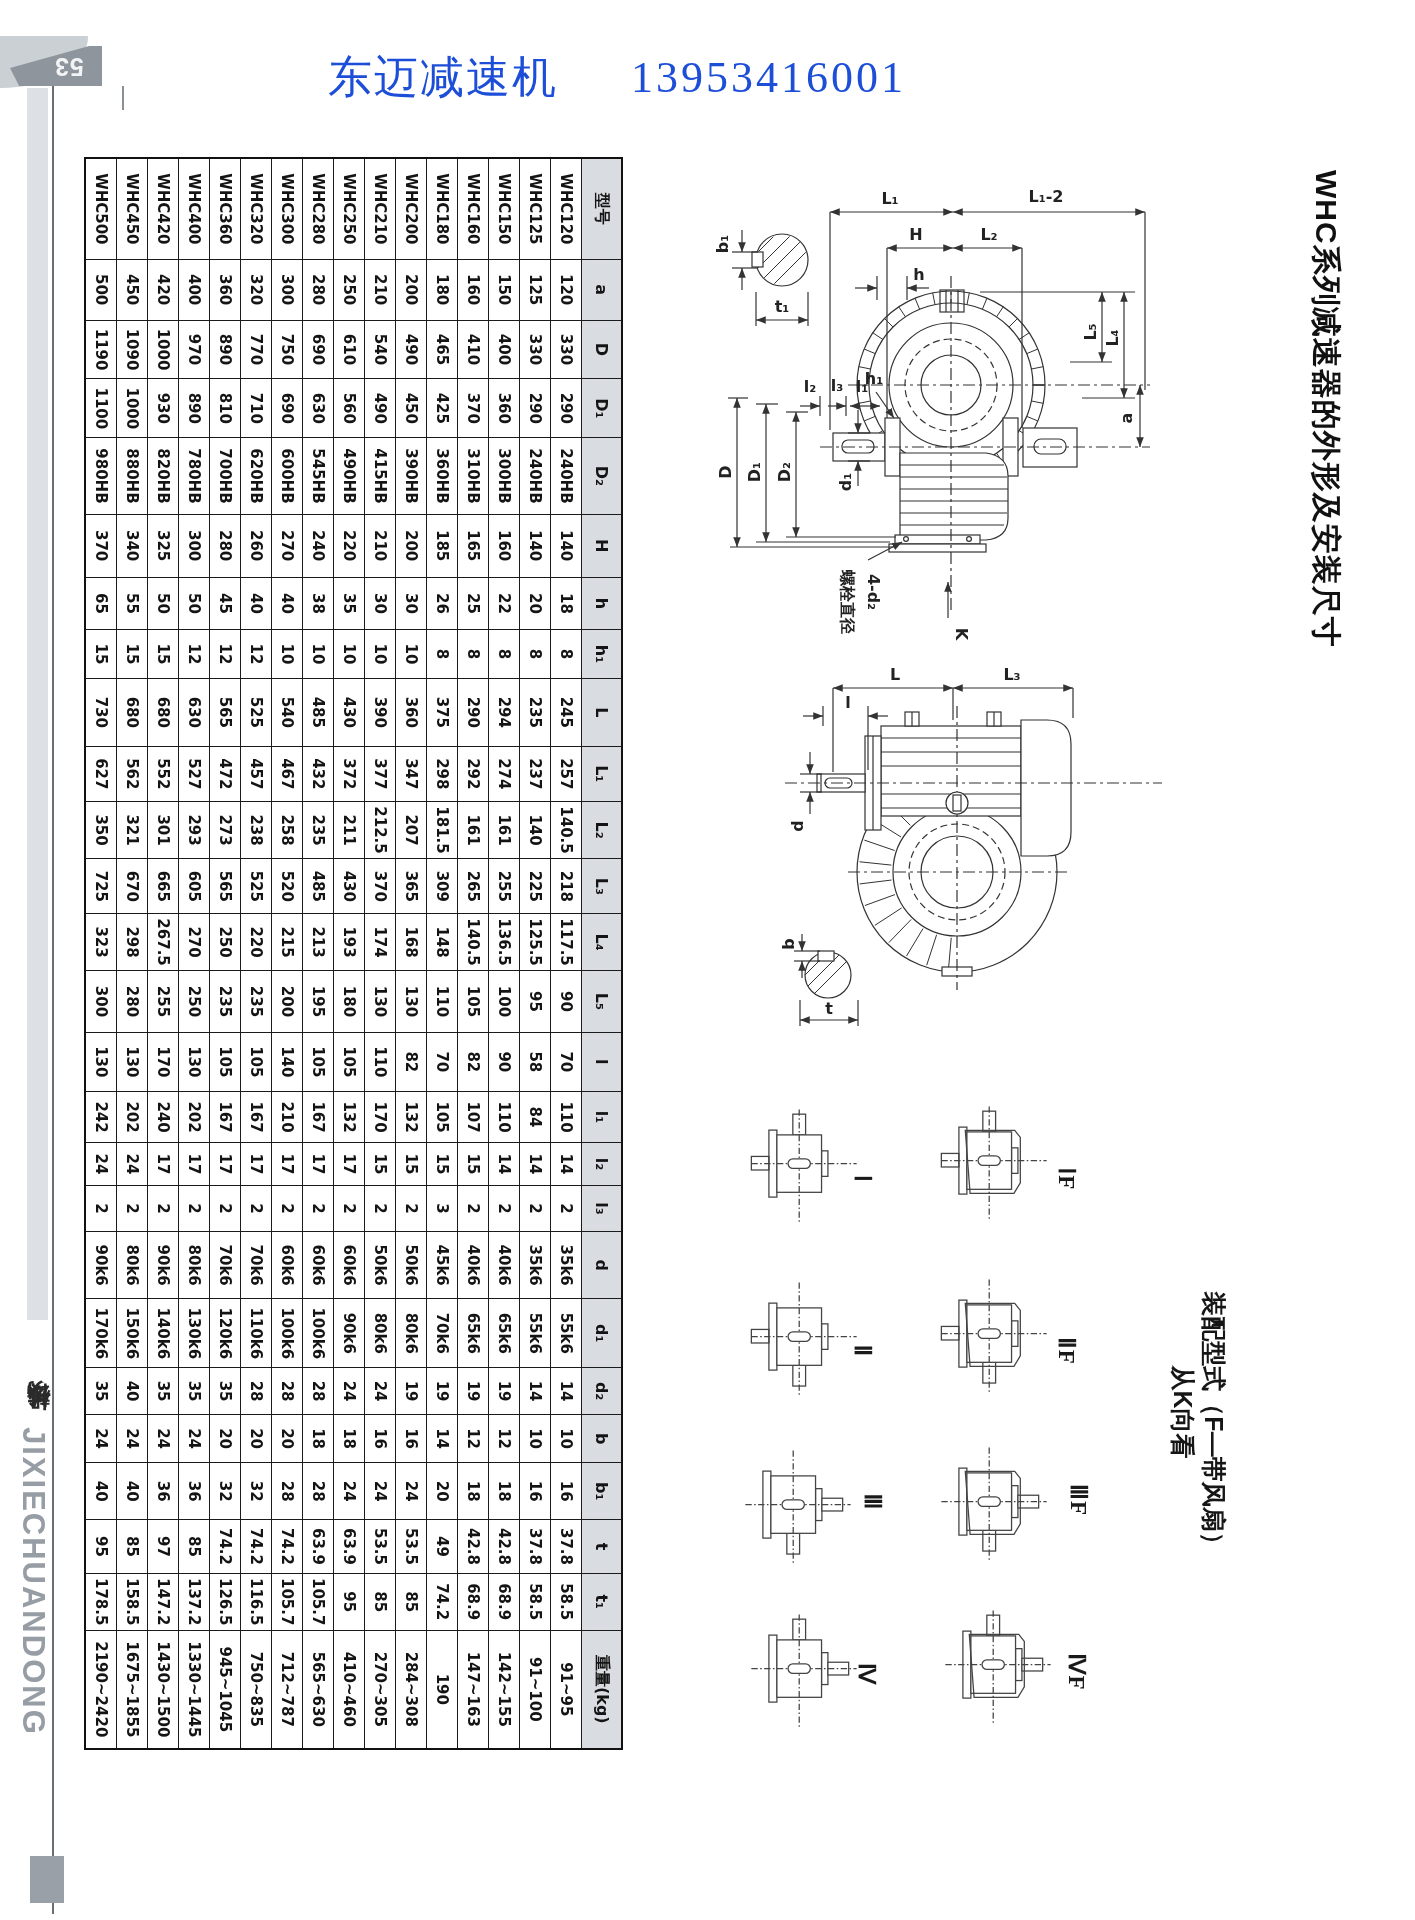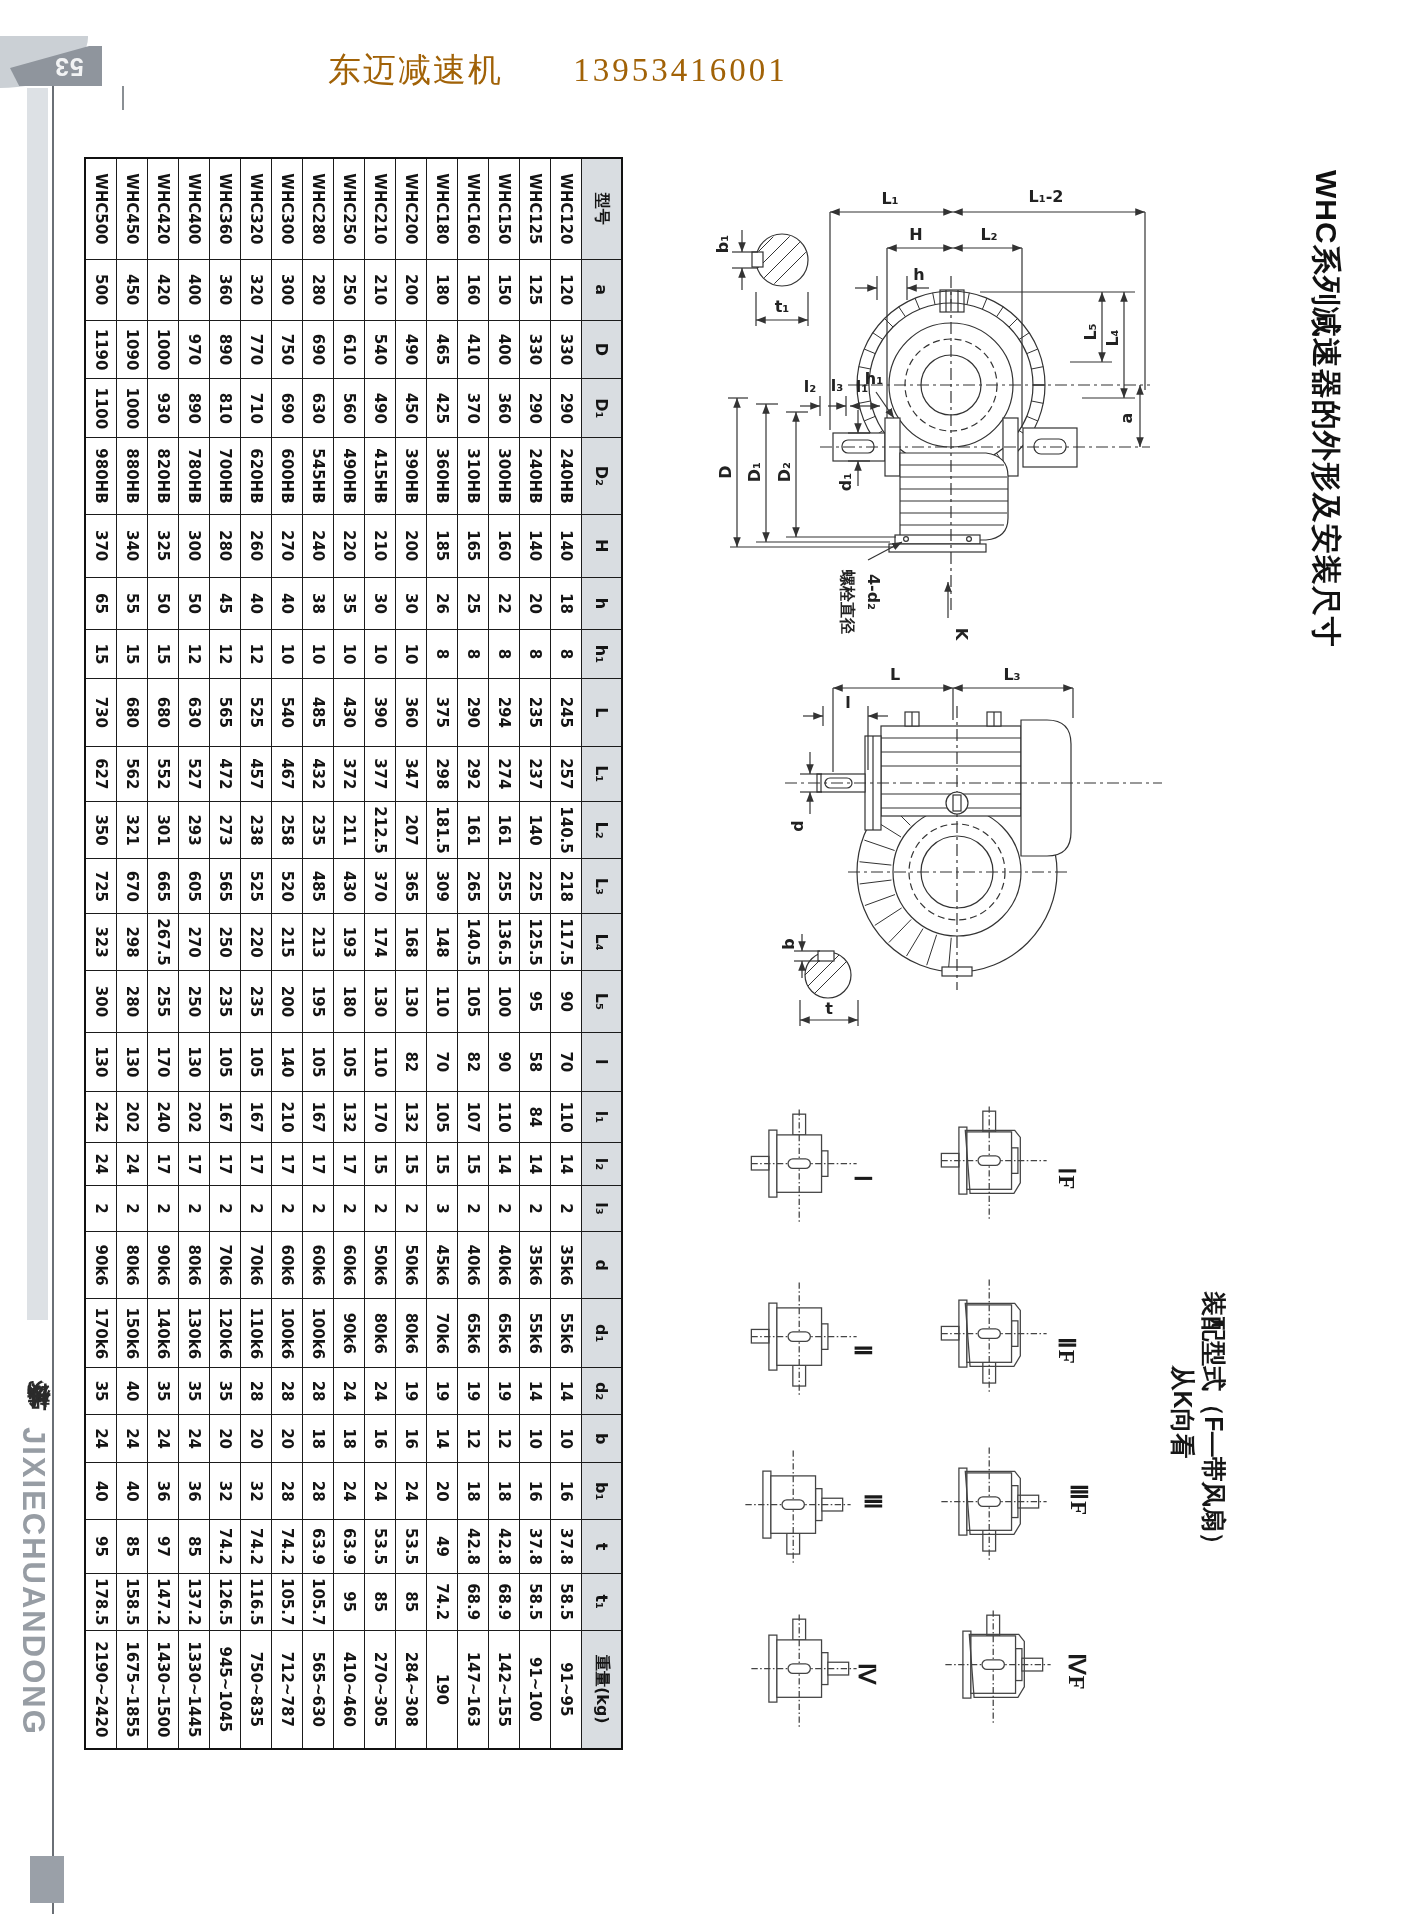--- a/index.html
+++ b/index.html
@@ -4,22 +4,22 @@
 <style>
   html,body{margin:0;padding:0;background:#e8e8e8;}
   .page{
     position:relative; width:1415px; height:1920px; margin:0 auto;
     background:#ffffff; overflow:hidden;
     font-family:"Liberation Sans", sans-serif; color:#1a1a1a;
   }
   
   .hdr-title{
     position:absolute; left:328px; top:48px; width:760px;
-    font-family:"Liberation Serif", serif; font-size:33px; letter-spacing:2px;
-    color:#a16207; white-space:nowrap;
+    font-family:"Liberation Serif", serif; font-size:44px; letter-spacing:2px;
+    color:#1d4ed8; white-space:nowrap;
   }
   .hdr-title .phone{ margin-left:60px; letter-spacing:3px; }
   .corner-light{
     position:absolute; left:0; top:36px; width:88px; height:52px;
     background:#cbd0d5; border-bottom-right-radius:90px 52px;
   }
   .corner-dark{
     position:absolute; left:10px; top:46px; width:92px; height:40px;
     background:#8f959d;
     clip-path:polygon(0 55%, 86% 0, 100% 0, 100% 100%, 10% 100%);

